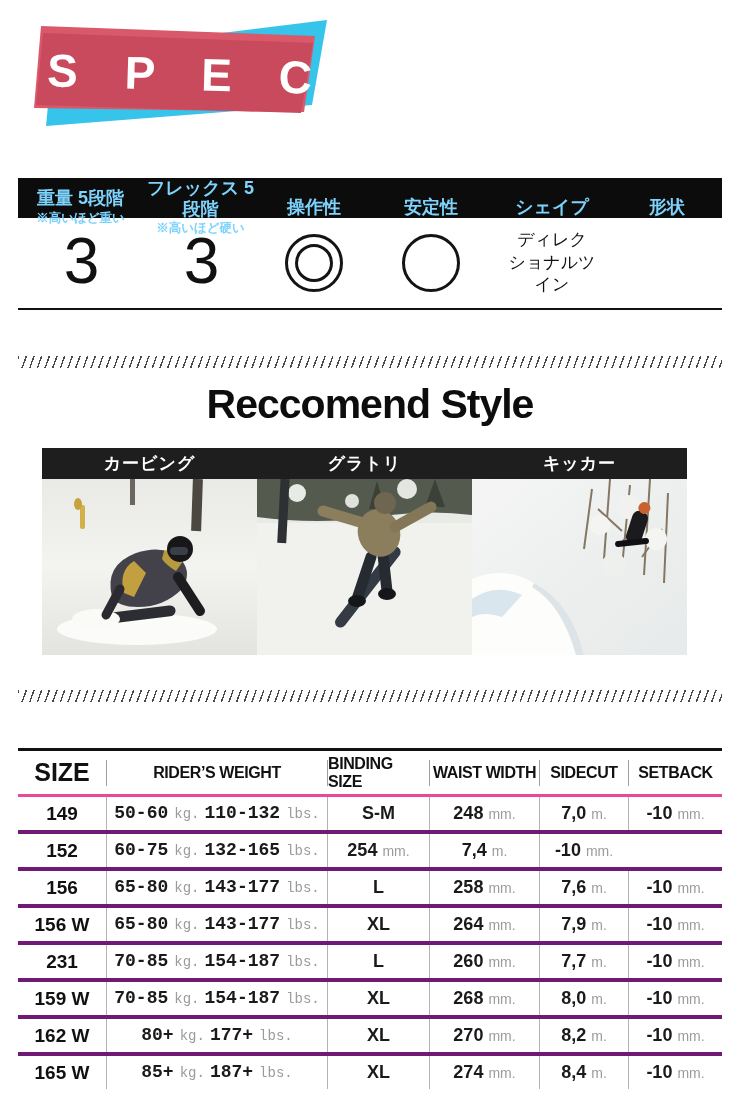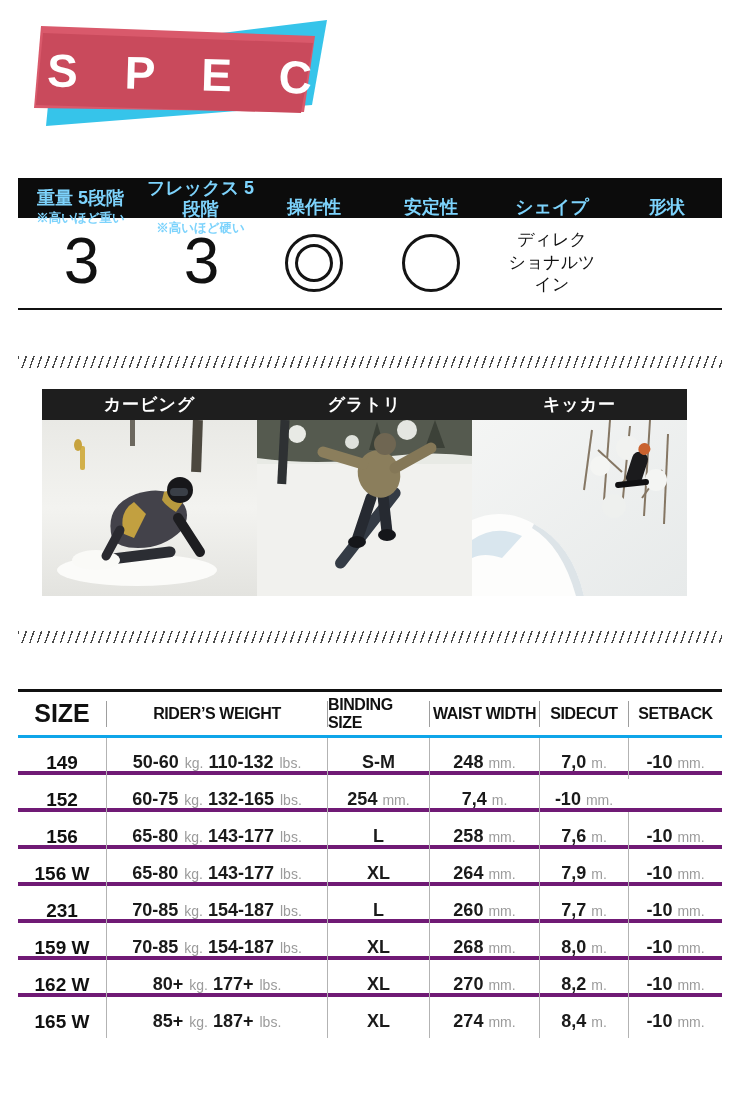--- a/index.html
+++ b/index.html
@@ -53,37 +53,37 @@
     height:31px;background:#1e1e1e;color:#fff;font-size:17px;font-weight:bold;
     display:flex;align-items:center;justify-content:center;letter-spacing:1px;
   }
   .card svg{display:block;width:215px;height:176px;}
   
   .sizetable{width:704px;margin:46px auto 0;}
   .thead,.trow{
     display:grid;grid-template-columns:88px 221px 102px 110px 89px 94px;
     align-items:center;
   }
-  .thead{height:43px;border-top:3px solid #111;border-bottom:3px solid #0ea5e9;}
+  .thead{height:43px;border-top:3px solid #111;border-bottom:3px solid #ec4899;}
   .thead .c{border-left:1px solid #9e9e9e;height:26px;display:flex;align-items:center;justify-content:center;}
   .thead .c:first-child{border-left:none;}
   .h-size{font-size:25px;font-weight:bold;letter-spacing:0;}
   .h-lbl{font-size:16px;font-weight:bold;letter-spacing:-0.4px;}
   .trow{height:33px;border-top:4px solid #701a75;}
   .trow:first-of-type{border-top:none;}
   .trow .c{
     border-left:1px solid #b3b3b3;height:33px;
     display:flex;align-items:baseline;justify-content:center;gap:5px;
-    padding-top:8px;line-height:33px;
+    padding-top:0;line-height:33px;
   }
   .trow .c:first-child{border-left:none;}
   .num{font-weight:bold;font-size:18px;color:#1a1a1a;font-style:normal;}
   .size-val{font-weight:bold;font-size:19px;}
   .unit{font-style:normal;font-weight:400;font-size:14px;color:#9b9b9b;}
-  .weight-cell{display:grid;grid-template-columns:1fr 1fr;height:33px;}
+  .weight-cell{display:grid;grid-template-columns:1fr 1fr;height:33px;font-family:Liberation Mono, monospace;}
   .weight-cell .grp{display:flex;align-items:baseline;justify-content:center;gap:6px;line-height:33px;}
 </style>
 </head>
 <body>
 
 <div class="page">
 
   <div class="logo">
     <svg viewBox="0 0 295 122">
       <polygon points="20,40 294,6 279,91 13,112" fill="#36c4ea"></polygon>
@@ -126,20 +126,21 @@
       <div class="sgl-circle"></div>
       <div class="sv-text">ディレク
 ショナルツ
 イン</div>
     </div>
     <div class="specline"></div>
   </section>
 
   <div class="hatch"></div>
 
+  <h1 class="reco">Reccomend Style</h1>
 
   <div class="cards">
 
     <div class="card">
       <div class="card-label">カービング</div>
       <svg viewBox="0 0 215 176">
         <defs>
           <linearGradient id="snow1" x1="0" y1="0" x2="0" y2="1">
             <stop offset="0" stop-color="#e9e9e5"></stop>
               <stop offset="0.5" stop-color="#f3f3f0"></stop>

